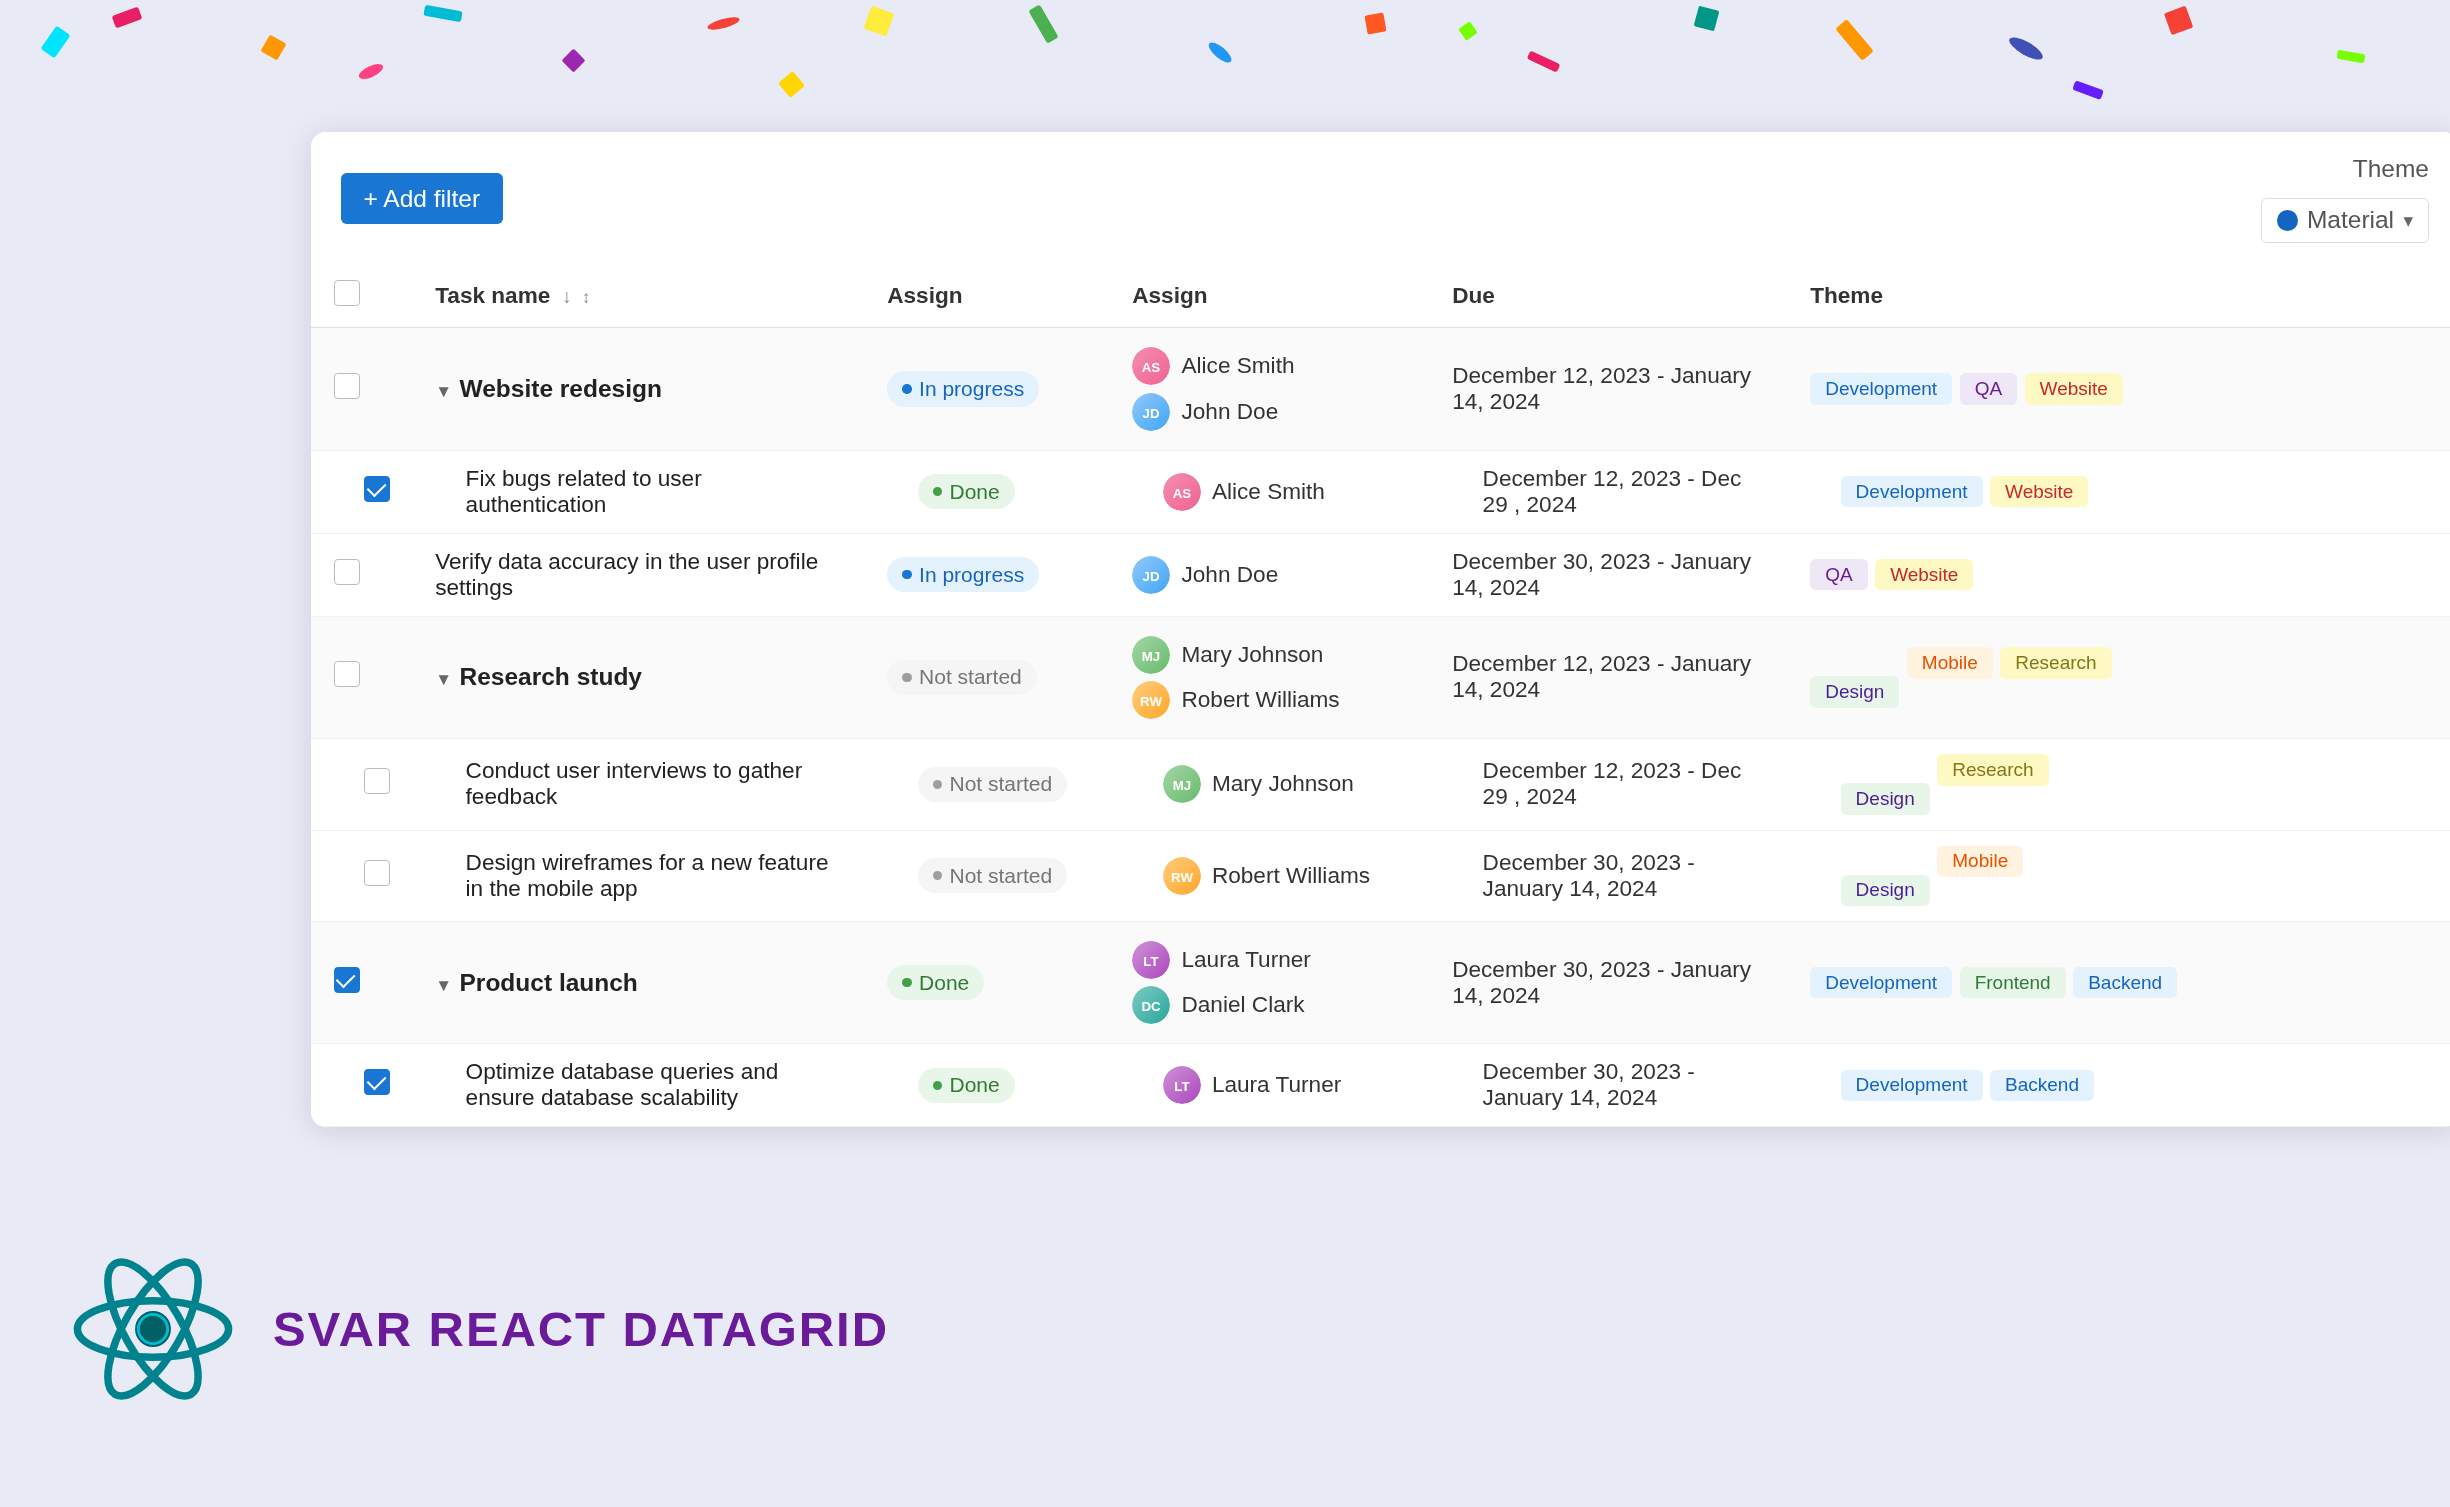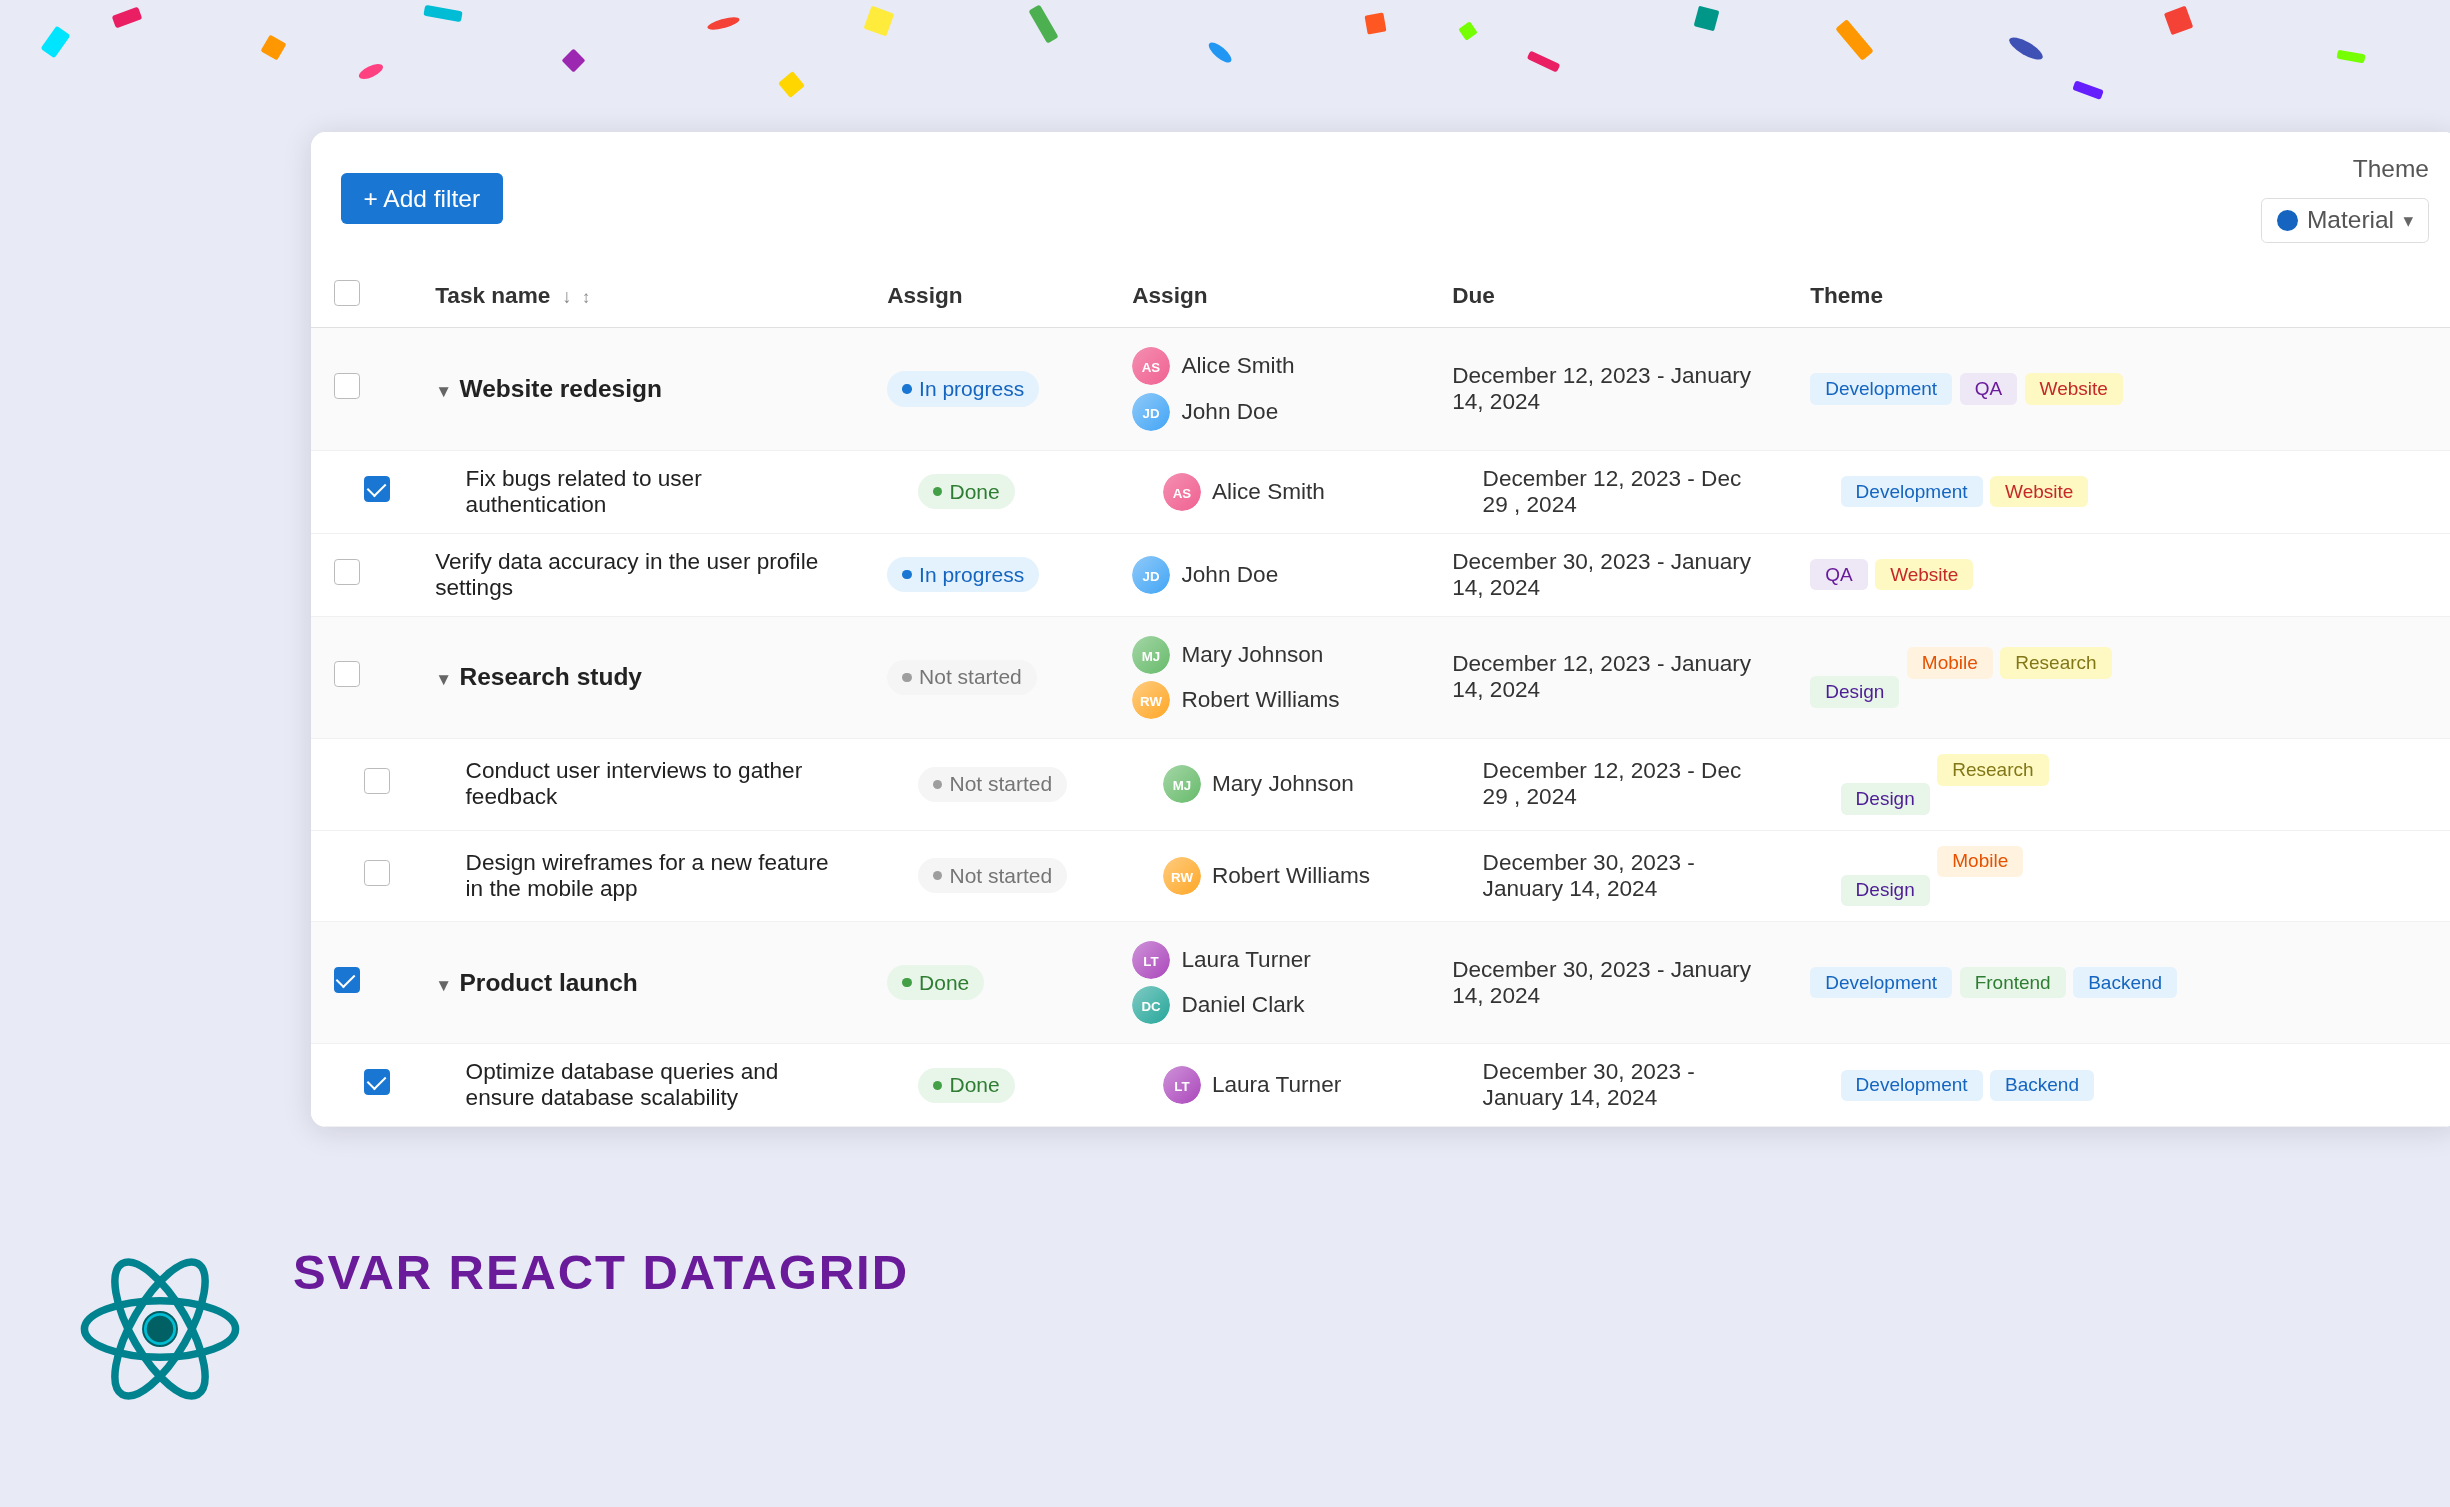--- a/index.html
+++ b/index.html
@@ -257,24 +257,24 @@
       margin-left: 5.7px;
       color: #888;
       font-size: 19px;
       vertical-align: middle;
     }
 
     
     .branding {
       position: absolute;
       bottom: 94px;
-      left: 75px;
+      left: 68px;
       display: flex;
-      align-items: flex-start;
-      gap: 48px;
+      align-items: center;
+      gap: 35px;
     }
 
     .react-logo {
       width: 170px;
       height: 170px;
     }
 
     .brand-text {
       font-size: 49px;
       font-weight: 800;

